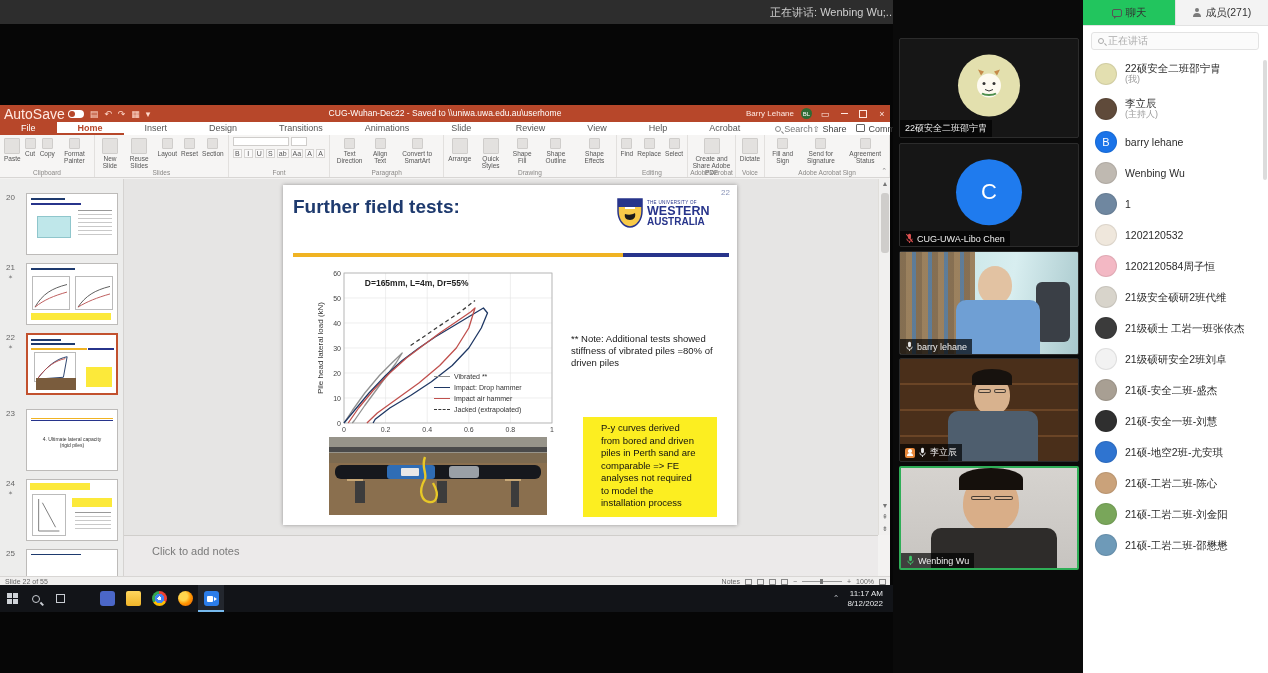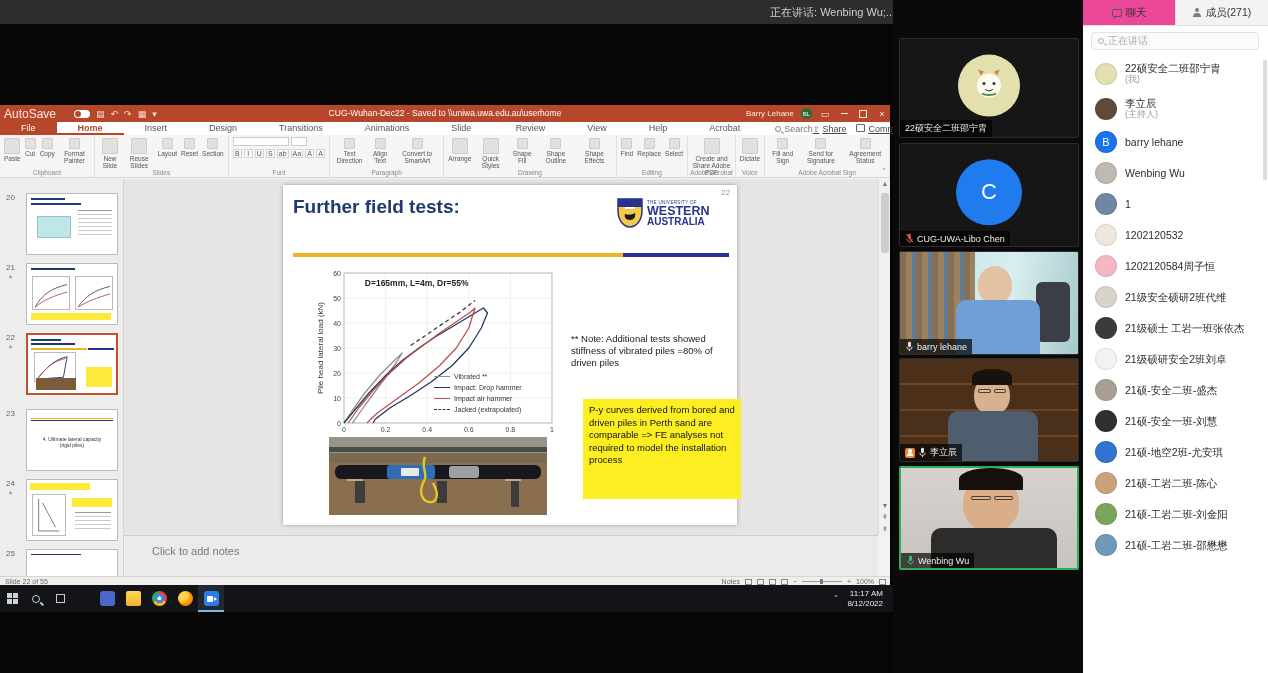--- a/index.html
+++ b/index.html
@@ -12,41 +12,41 @@
   .ghost-ico { position:absolute; top:4px; width:16px; height:15px; opacity:.45; }
   .ghost-ico svg { width:100%; height:100%; fill:#9a9a9a; }
 
   
   #shared { position:absolute; left:0; top:24px; width:893px; height:649px; background:#060606; }
 
   
   #ppt { position:absolute; left:0; top:81px; width:890px; height:480px; background:#f3f2f1; font-size:8px; color:#444; }
   #ppt-titlebar { position:absolute; left:0; top:0; width:100%; height:17px; background:#b7472a; color:#fff; font-size:8.5px; }
   #ppt-titlebar .tb-left { position:absolute; left:4px; top:0; height:17px; display:flex; align-items:center; gap:6px; }
-  .autosave-pill { display:flex; align-items:center; gap:18px; font-size:12px; color:#ffe9e2; }
+  .autosave-pill { display:flex; align-items:center; gap:3px; font-size:14px; color:#ffe9e2; }
   .toggle { width:16px; height:8px; border-radius:4px; background:#fff; position:relative; }
   .toggle::after { content:""; position:absolute; left:1px; top:1px; width:6px; height:6px; border-radius:50%; background:#b7472a; }
   .tb-glyph { color:#ffd9cc; font-size:9px; }
   #ppt-title { position:absolute; left:0; right:0; top:0; text-align:center; line-height:17px; color:#ffffff; font-size:8.5px; }
   #ppt-titlebar .tb-right { position:absolute; right:2px; top:0; height:17px; display:flex; align-items:center; gap:7px; }
   .tb-user { font-size:8px; color:#ffe9e2; }
   .tb-avatar { width:11px; height:11px; border-radius:50%; background:#2e6b34; color:#fff; font-size:6px; display:flex; align-items:center; justify-content:center; }
   .win-btn { width:12px; height:12px; display:flex; align-items:center; justify-content:center; color:#ffe9e2; font-size:9px; }
   .win-min::after{content:"";width:7px;height:1px;background:#ffe9e2;}
   .win-max::after{content:"";width:6px;height:6px;border:1px solid #ffe9e2;}
 
   #ppt-tabs { position:absolute; left:0; top:17px; width:100%; height:13px; background:#fff; display:flex; align-items:center; font-size:9px; color:#555; }
   .ppt-tab { padding:0 21px; line-height:13px; height:13px; }
   .ppt-tab.file { background:#b7472a; color:#fff; }
   .ppt-tab.active { color:#b7472a; font-weight:bold; border-bottom:2px solid #b7472a; }
   #ribbon-search { display:flex; align-items:center; gap:3px; margin-left:14px; color:#777; }
   .mini-mag { width:6px; height:6px; border:1px solid #888; border-radius:50%; position:relative; }
   .mini-mag::after { content:""; position:absolute; left:5px; top:5px; width:3px; height:1px; background:#888; transform:rotate(45deg); }
   #tabs-right { margin-left:auto; display:flex; gap:10px; padding-right:8px; color:#444; }
-  #tabs-right span { display:flex; gap:3px; align-items:center;text-decoration:underline; }
+  #tabs-right span { display:flex; gap:3px; align-items:center; }
   .share-glyph::before{content:"\21E7"; font-size:8px; color:#666;}
   .cmt-glyph::before{content:""; display:inline-block; width:7px; height:6px; border:1px solid #666; border-radius:1px;}
 
   #ppt-ribbon { position:absolute; left:0; top:30px; width:100%; height:43px; background:#f6f5f4; border-bottom:1px solid #d8d6d4; display:flex; }
   .rgroup { height:100%; border-right:1px solid #e2e0de; position:relative; padding:2px 4px 9px 4px; display:flex; gap:4px; align-items:flex-start; }
   .rlabel { position:absolute; bottom:1px; left:0; right:0; text-align:center; font-size:6.5px; color:#8a8886; }
   .rbtn { display:flex; flex-direction:column; align-items:center; gap:1px; font-size:6.5px; color:#555; max-width:44px; text-align:center; line-height:7px; padding-top:1px; }
   .rico { width:11px; height:11px; background:#e3e1df; border:1px solid #cfcdcb; border-radius:1px; }
   .rico.big { width:16px; height:16px; }
   .chipline { display:flex; gap:2px; }
@@ -90,21 +90,21 @@
   #bar-navy { position:absolute; left:340px; top:68px; width:106px; height:4px; background:#27348b; }
 
   #chart-wrap { position:absolute; left:33px; top:78px; width:244px; height:190px; }
   #chart-wrap svg { width:100%; height:100%; }
   #chart-legend { position:absolute; left:118px; top:108px; width:120px; }
   .leg-row { display:flex; align-items:center; gap:4px; height:11px; }
   .leg-swatch { width:16px; height:0; border-top-width:1.5px; border-top-style:solid; }
   .leg-txt { font-size:7px; color:#333; }
 
   #slide-note { position:absolute; left:288px; top:148px; width:142px; font-size:9.5px; line-height:12px; color:#1a1a1a; }
-  #callout { position:absolute; left:300px; top:214px; width:158px; height:100px; background:#fcee21; padding:5px 6px; font-size:9.5px; line-height:12.5px; color:#111; }
+  #callout { position:absolute; left:300px; top:232px; width:134px; height:100px; background:#fcee21; padding:5px 18px; font-size:9.5px; line-height:12.5px; color:#111; }
 
   #photo { position:absolute; left:46px; top:252px; width:218px; height:78px; overflow:hidden; }
   #photo svg { width:100%; height:100%; }
 
   
   #v-scroll { position:absolute; right:0; top:74px; width:12px; height:356px; background:#f1f0ef; border-left:1px solid #e0deda; font-size:7px; color:#777; text-align:center; }
   #v-scroll .thumbbar { position:absolute; left:2px; top:14px; width:8px; height:60px; background:#cfcdcb; border-radius:3px; }
   #v-scroll .arr { position:absolute; left:0; width:12px; }
 
   
@@ -156,21 +156,21 @@
   .head { position:absolute; border-radius:50% 50% 46% 46%; }
   .hair { position:absolute; border-radius:50% 50% 0 0; }
   .body-shape { position:absolute; border-radius:10px 10px 0 0; }
   .glasses { position:absolute; height:4px; display:flex; gap:3px; }
   .glasses i { flex:1; border:1px solid rgba(20,20,20,.75); border-radius:2px; background:rgba(255,255,255,.08); }
 
   
   #member-panel { position:absolute; left:1083px; top:0; width:185px; height:673px; background:#fff; }
   #panel-tabs { position:absolute; left:0; top:0; width:100%; height:26px; background:#f3f3f3; border-bottom:1px solid #e2e2e2; display:flex; }
   .ptab { flex:1; display:flex; align-items:center; justify-content:center; gap:4px; font-size:10.5px; color:#333; }
-  .ptab.chat { background:#ec4899; border-right:1px solid #e2e2e2; }
+  .ptab.chat { background:#22c55e; border-right:1px solid #e2e2e2; }
   .chat-glyph { width:10px; height:8px; border:1.2px solid #555; border-radius:2px; position:relative; }
   .chat-glyph::after { content:""; position:absolute; left:1px; bottom:-3px; border-top:3px solid #555; border-right:3px solid transparent; }
   .person-glyph { width:9px; height:9px; position:relative; }
   .person-glyph::before { content:""; position:absolute; left:2.6px; top:0; width:3.8px; height:3.8px; border-radius:50%; background:#7b7b7b; }
   .person-glyph::after { content:""; position:absolute; left:0.6px; bottom:0; width:7.8px; height:4px; border-radius:4px 4px 0 0; background:#7b7b7b; }
   #search-box { position:absolute; left:8px; top:32px; width:168px; height:18px; border:1px solid #e3e3e3; border-radius:3px; background:#fbfbfb; display:flex; align-items:center; gap:4px; padding:0 6px; }
   #search-box .mini-mag { border-color:#aaa; }
   #search-box .mini-mag::after { background:#aaa; }
   #search-ph { font-size:10px; color:#aaa; }
   #member-list { position:absolute; left:0; top:56px; width:100%; height:617px; overflow:hidden; }

